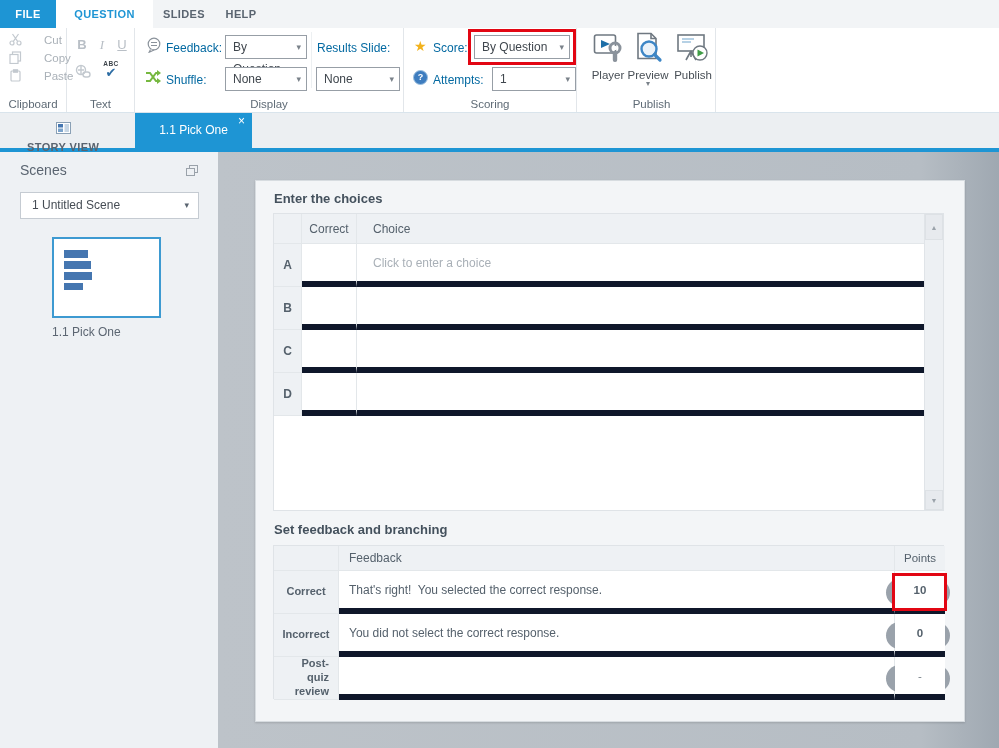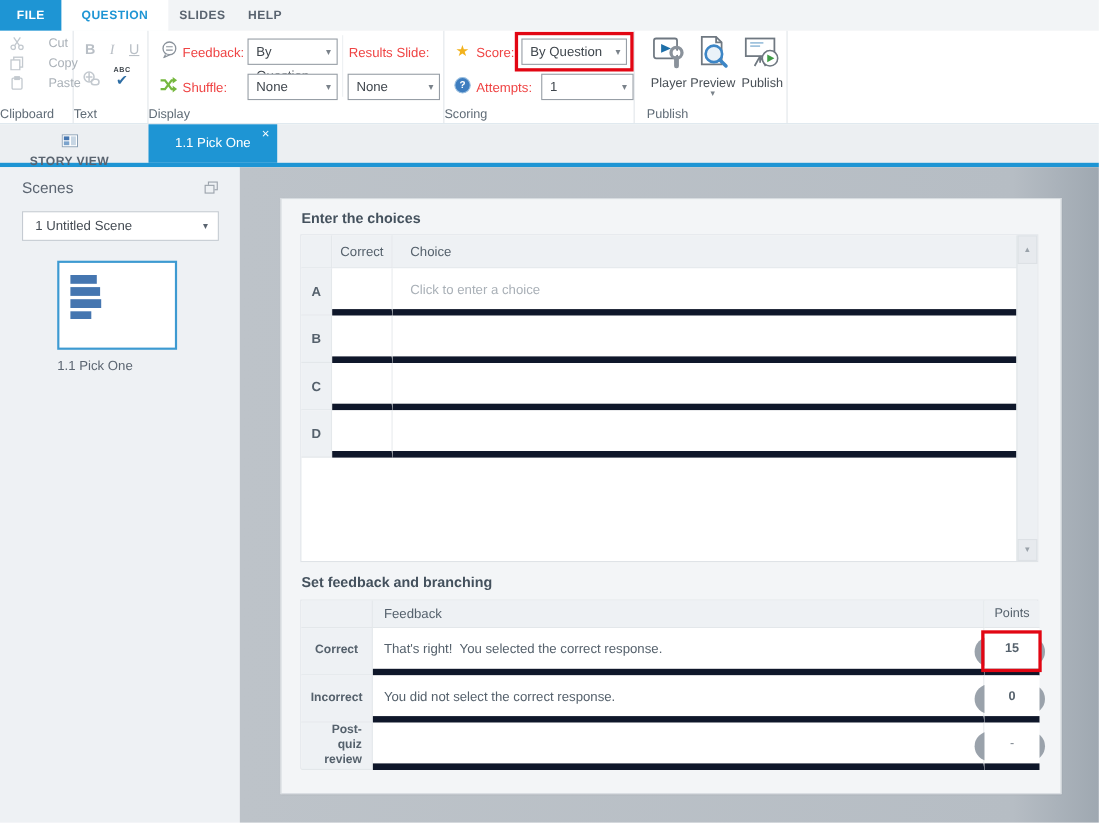--- a/index.html
+++ b/index.html
@@ -13,33 +13,33 @@
           font-size:11px; font-weight:700; letter-spacing:.4px; color:#5a6470; cursor:default; }
   .rtab.file { left:0; width:56px; background:#1e95d4; color:#fff; }
   .rtab.question { left:56px; width:97px; background:#fff; color:#1e95d4; }
   .rtab.slides { left:153px; width:62px; }
   .rtab.help { left:215px; width:52px; }
 
   
   .ribbon { position:absolute; left:0; top:28px; width:999px; height:85px; background:#fff;
             border-bottom:1px solid #d9e4ec; }
   .rgroup { position:absolute; top:0; height:84px; border-right:1px solid #e2e6ea; }
-  .rgroup .glabel { position:absolute; bottom:2px; left:0; width:100%; 
+  .rgroup .glabel { position:absolute; bottom:2px; left:0; width:100%; text-align:center;
                     font-size:11.5px; color:#5f6b76; }
   .g-clip { left:0; width:67px; }
   .g-text { left:67px; width:68px; }
   .g-disp { left:135px; width:269px; }
   .g-score{ left:404px; width:173px; }
   .g-pub  { left:588px; width:128px;padding-left:20px; }
 
   .clip-item { position:absolute; left:9px; display:flex; align-items:center; gap:22px;
                font-size:11.5px; color:#aab1b8; }
   .gletter { position:absolute; top:9px; font-size:13px; color:#b9bfc6; width:14px; text-align:center; }
 
-  .ctl-label { position:absolute; font-size:12px; color:#ef4444; white-space:nowrap; }
+  .ctl-label { position:absolute; font-size:12px; color:#0369a1; white-space:nowrap; }
   .dd { position:absolute; height:24px; background:#fff; border:1px solid #979ea6;
         font-size:12px; color:#3f464d; line-height:22px; padding:0 16px 0 7px; cursor:pointer; }
   .dd .caret { position:absolute; right:5px; top:0; line-height:22px; font-size:9px; color:#7a828a; }
   .redbox { position:absolute; border:3px solid #e20613; }
 
   .icon16 { position:absolute; width:16px; height:16px; }
   .star { position:absolute; font-size:14px; color:#f2b21d; line-height:14px; }
   .shield { position:absolute; width:15px; height:15px; border-radius:50%;
             background:#3e7dbf; border:1.5px solid #9cc0e0; color:#fff; font-size:9px; font-weight:700;
             text-align:center; line-height:12px; }
@@ -335,21 +335,21 @@
 
         <div class="cell hd" style="left:0; top:0; width:65px; height:25px; border-right:1px solid #e3e7ea;"></div>
         <div class="cell hd vline" style="left:65px; top:0; width:556px; height:25px; display:flex; align-items:center; padding-left:10px;">Feedback</div>
         <div class="cell hd" style="left:621px; top:0; width:50px; height:25px; display:flex; align-items:center; justify-content:center; font-size:11.5px;">Points</div>
 
         <div class="cell labcell" style="left:0; top:25px; width:65px; height:43px; font-size:11px; text-align:center; line-height:1.25; padding:0 6px;">Correct</div>
         <div class="cell bodycell vline feedtxt" style="left:65px; top:25px; width:556px; height:43px;">
           <span>That's right!  You selected the correct response.</span>
           <div class="more-btn">MORE...</div>
         </div>
-        <div class="cell bodycell pts" style="left:621px; top:25px; width:50px; height:43px;">15</div>
+        <div class="cell bodycell pts" style="left:621px; top:25px; width:50px; height:43px;">10</div>
 
         <div class="cell labcell" style="left:0; top:68px; width:65px; height:43px; font-size:11px; text-align:center; line-height:1.25; padding:0 6px;">Incorrect</div>
         <div class="cell bodycell vline feedtxt" style="left:65px; top:68px; width:556px; height:43px;">
           <span>You did not select the correct response.</span>
           <div class="more-btn">MORE...</div>
         </div>
         <div class="cell bodycell pts" style="left:621px; top:68px; width:50px; height:43px;">0</div>
 
         <div class="cell labcell" style="left:0; top:111px; width:65px; height:43px; font-size:11px; text-align:right; line-height:1.25; padding:0 9px;">Post-quiz review</div>
         <div class="cell bodycell vline feedtxt" style="left:65px; top:111px; width:556px; height:43px;">

